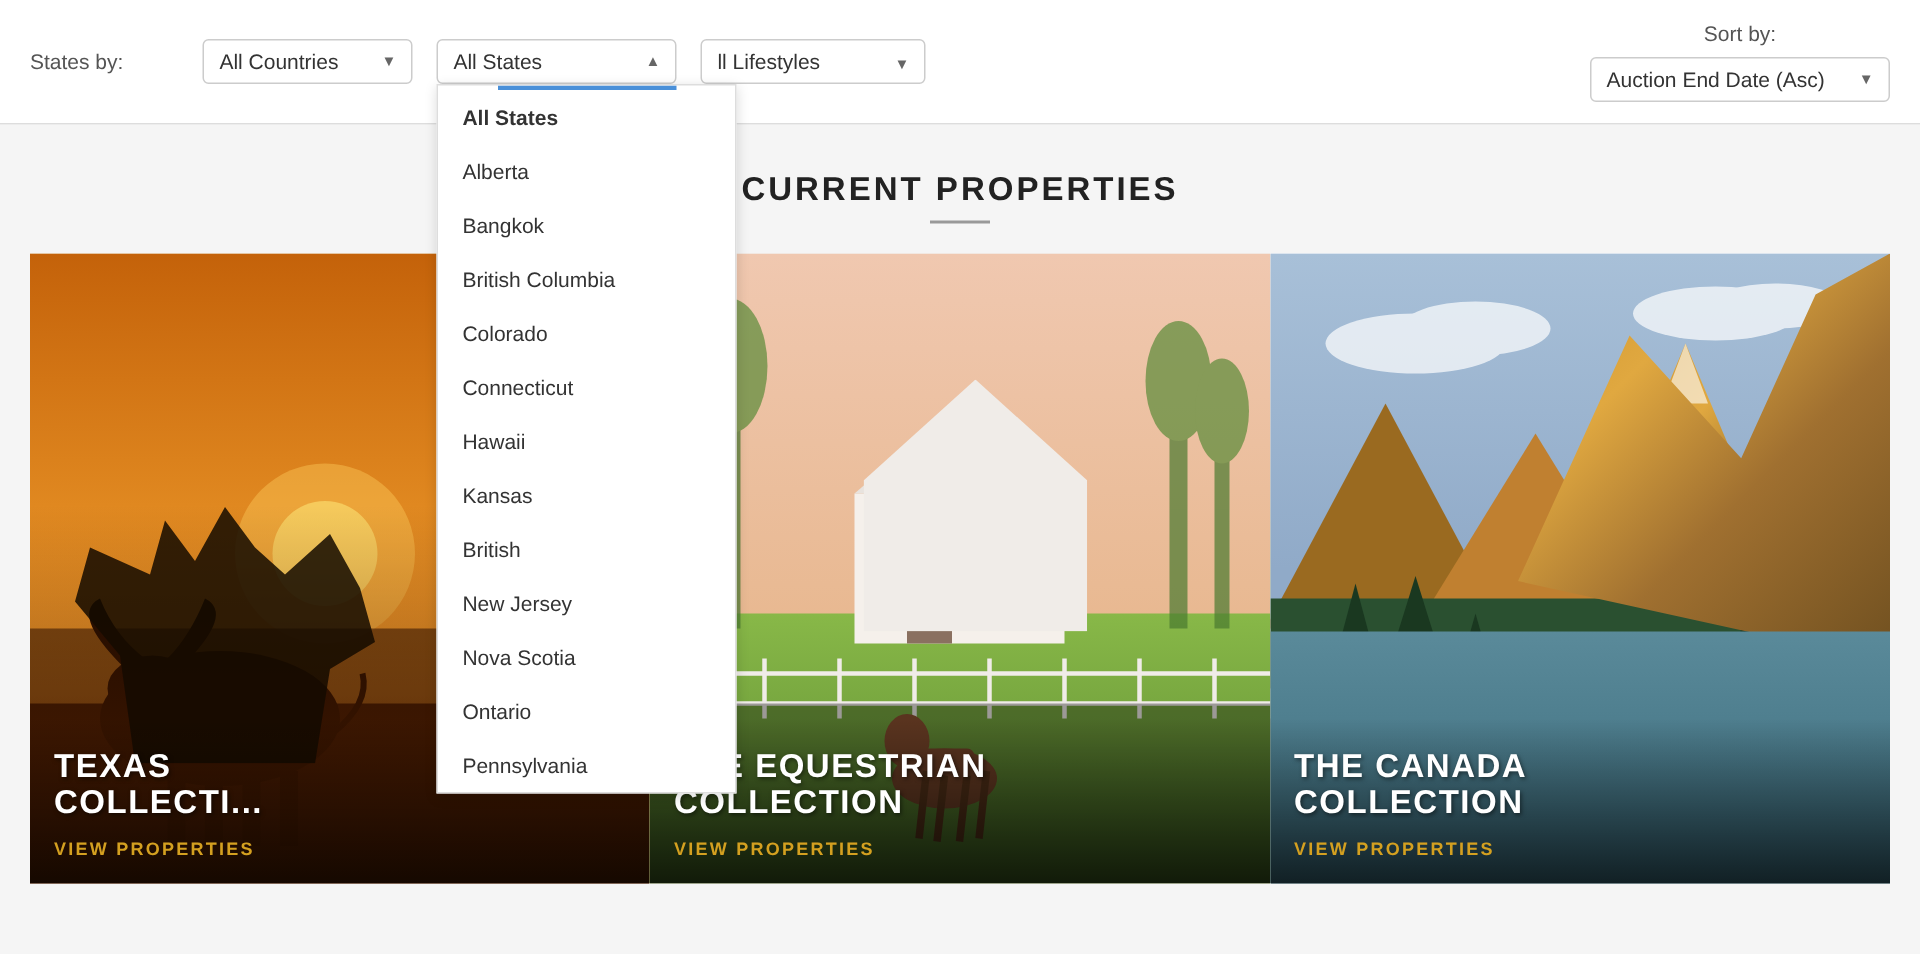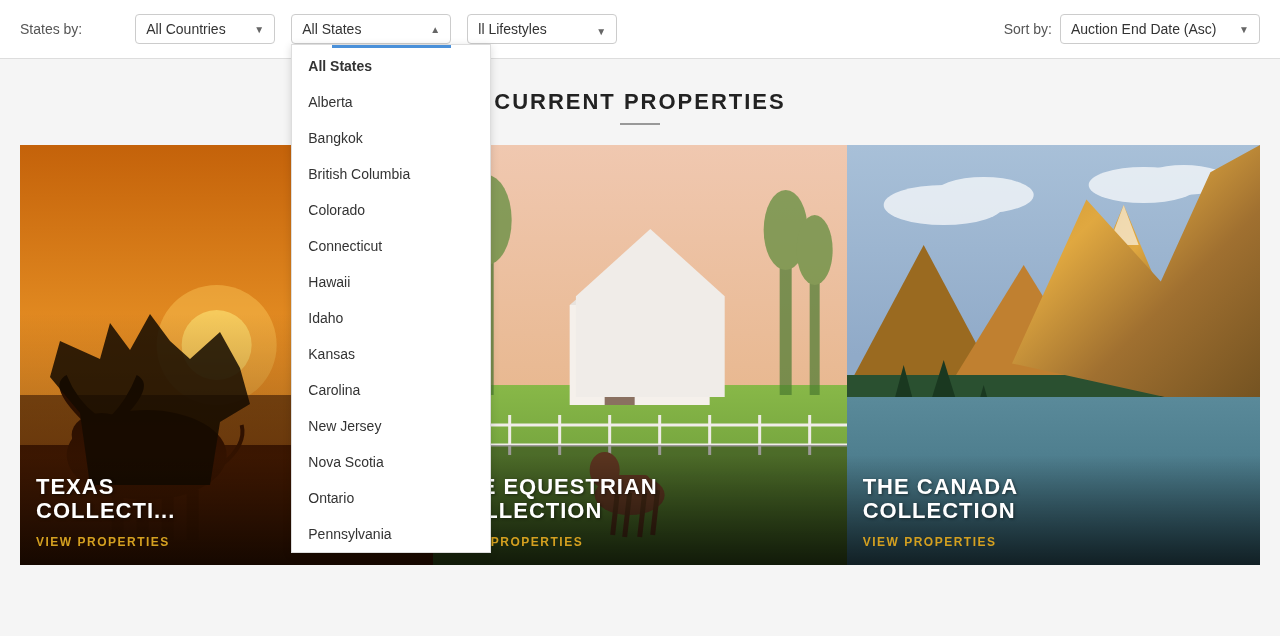--- a/index.html
+++ b/index.html
@@ -129,20 +129,21 @@
       margin-left: auto;
       font-size: 10px;
       color: #666;
     }
 
     .sort-section {
       display: flex;
       align-items: center;
       margin-left: auto;
       gap: 8px;
+      flex-direction: column;
     }
 
     .sort-label {
       font-size: 14px;
       color: #555;
     }
 
     .sort-dropdown {
       display: flex;
       align-items: center;
@@ -326,23 +327,22 @@
 
     <div class="dropdown-menu">
       <div style="height:3px; background:#4a90d9; width:60%; margin: 0 auto;"></div>
       <div class="dropdown-item selected">All States</div>
       <div class="dropdown-item">Alberta</div>
       <div class="dropdown-item">Bangkok</div>
       <div class="dropdown-item">British Columbia</div>
       <div class="dropdown-item">Colorado</div>
       <div class="dropdown-item">Connecticut</div>
       <div class="dropdown-item">Hawaii</div>
-      <div class="dropdown-item">Idaho</div>
       <div class="dropdown-item">Kansas</div>
-      <div class="dropdown-item">Carolina</div>
+      <div class="dropdown-item">British</div>
       <div class="dropdown-item">New Jersey</div>
       <div class="dropdown-item">Nova Scotia</div>
       <div class="dropdown-item">Ontario</div>
       <div class="dropdown-item">Pennsylvania</div>
     </div>
   </div>
 
   <div class="lifestyles-dropdown">
     <span>ll Lifestyles</span>
     <span class="chevron">▼</span>

